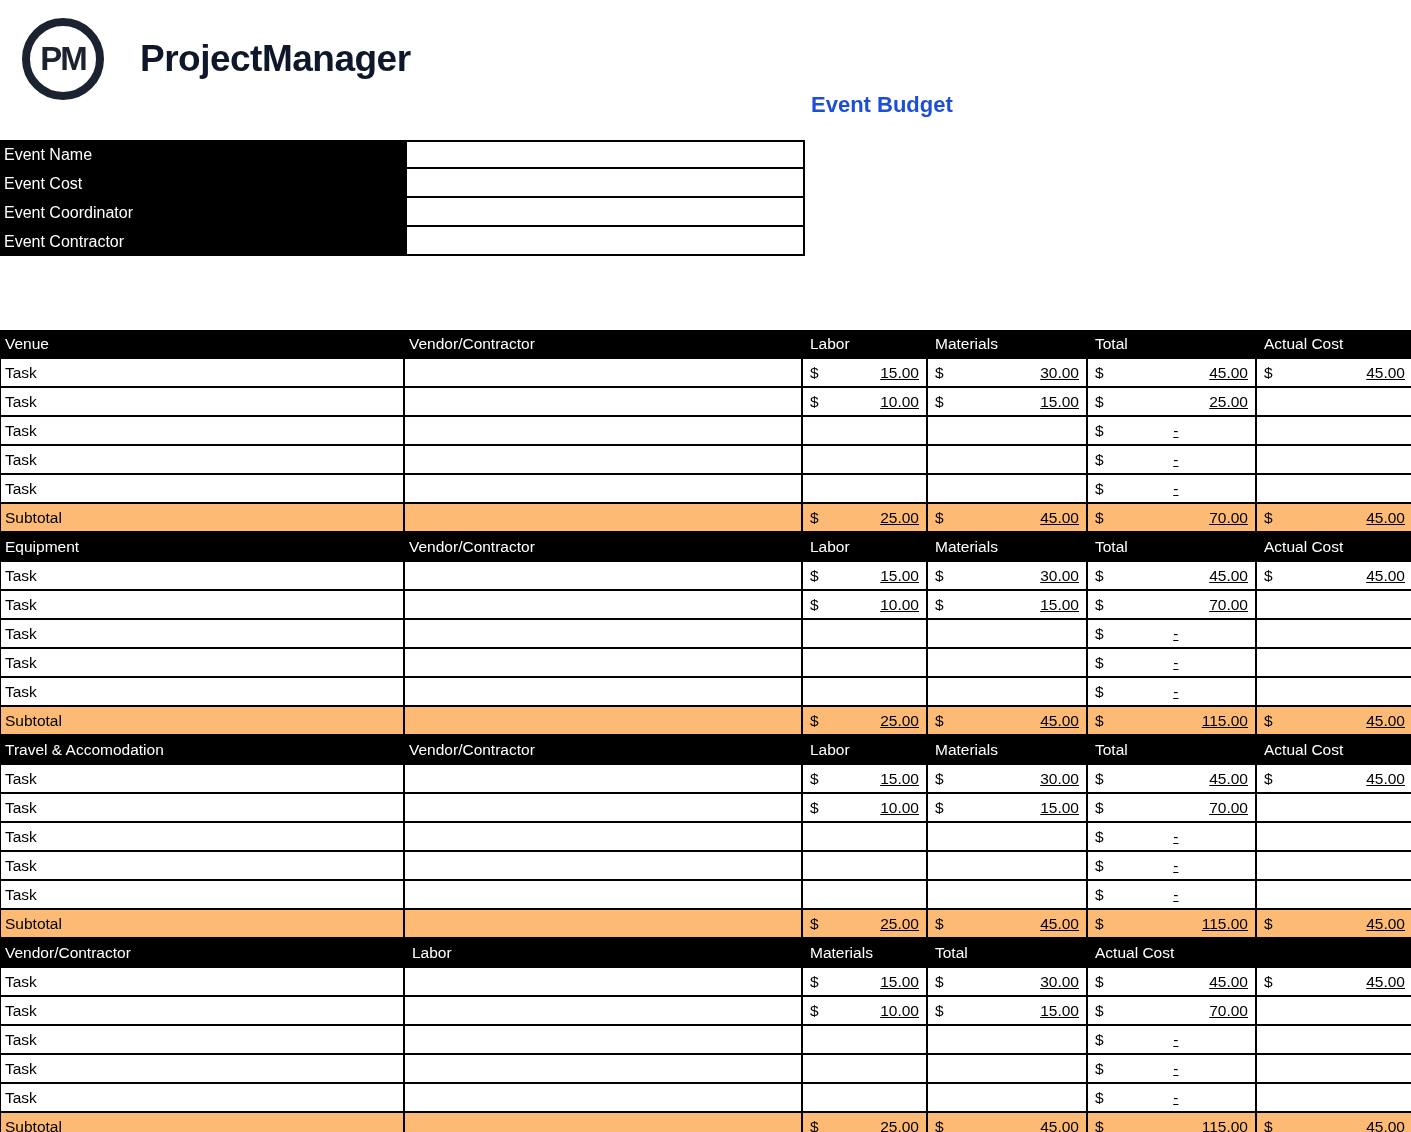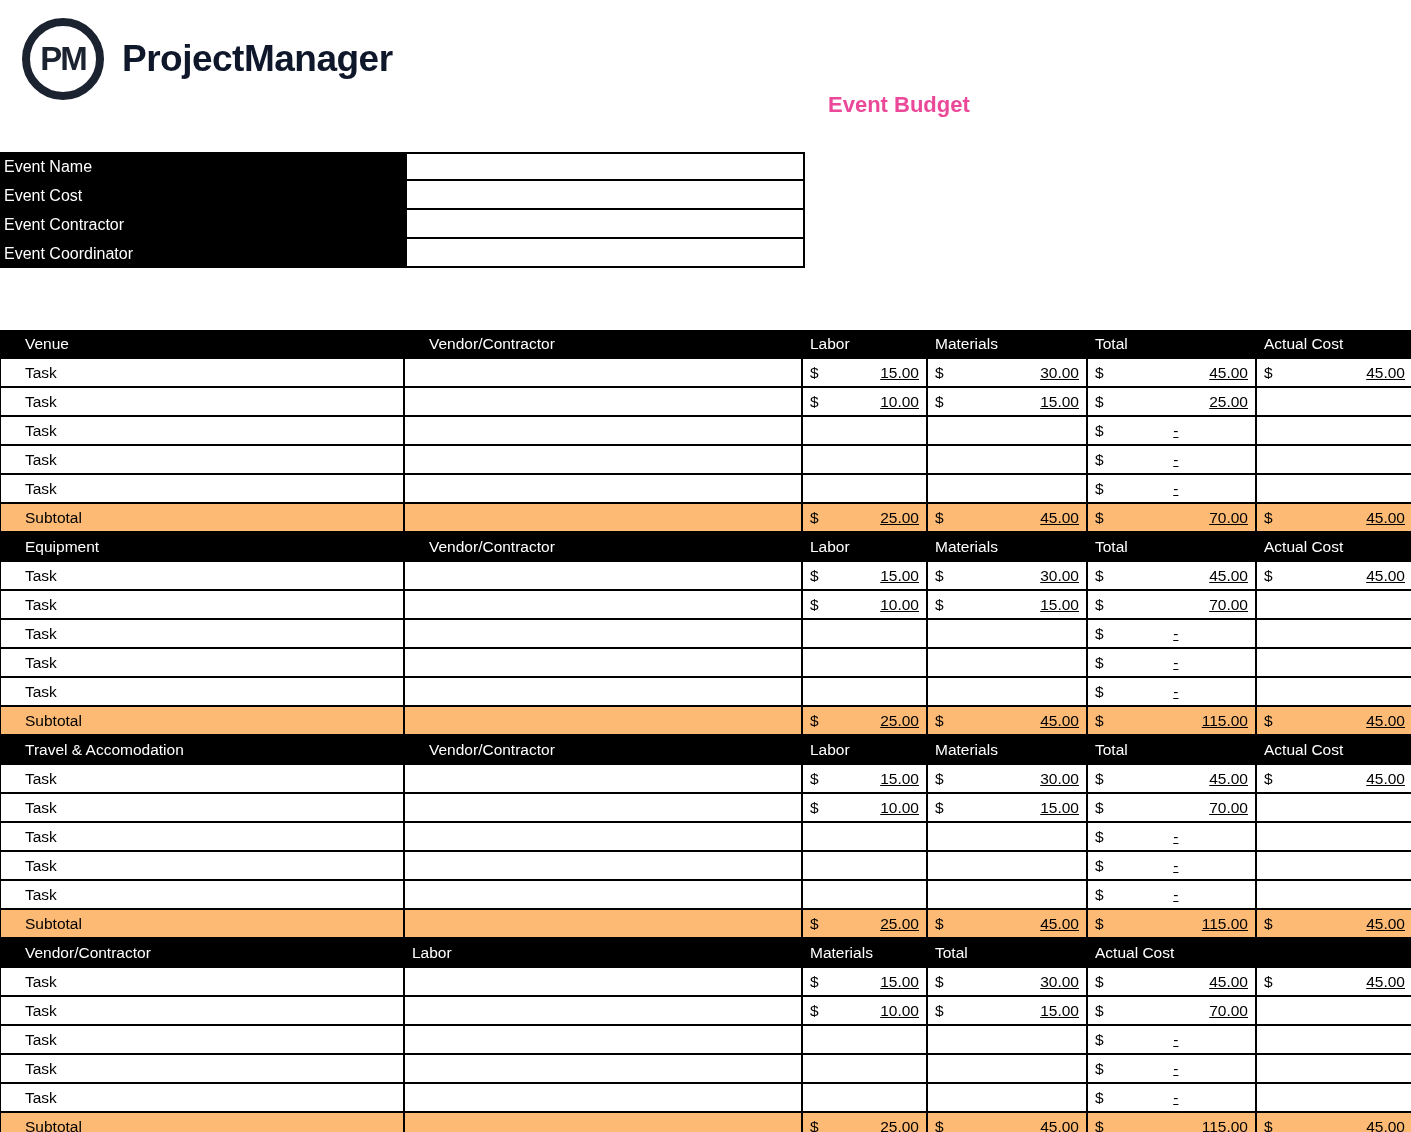--- a/index.html
+++ b/index.html
@@ -1,46 +1,46 @@
 <!DOCTYPE html>
 <html><head>
 <meta charset="utf-8">
 <style>
   * { margin: 0; padding: 0; box-sizing: border-box; }
   html, body { width: 1411px; height: 1132px; overflow: hidden; background: #fff; }
   body { font-family: "Liberation Sans", sans-serif; color: #000; position: relative; }
 
   
-  .brand { position: absolute; top: 18px; left: 22px; display: flex; align-items: center; gap: 18px; }
+  .brand { position: absolute; top: 18px; left: 22px; display: flex; align-items: center; gap: 36px; }
   .logo-circle {
     width: 82px; height: 82px; border: 8px solid #1b2230; border-radius: 50%;
     display: flex; align-items: center; justify-content: center;
   }
   .logo-circle span { font-size: 33px; font-weight: 700; color: #1b2230; letter-spacing: -2px; }
   .brand-name { font-size: 37px; font-weight: 700; color: #0f172a; letter-spacing: -0.5px; }
-  .page-title { position: absolute; top: 92px; left: 828px; font-size: 22px; font-weight: 700; color: #ec4899; }
+  .page-title { position: absolute; top: 92px; left: 811px; font-size: 22px; font-weight: 700; color: #1d4ed8; }
 
   
-  .info-block { position: absolute; top: 152px; left: 0; width: 938px; }
+  .info-block { position: absolute; top: 140px; left: 0; width: 938px; }
   .info-row { display: grid; grid-template-columns: 405px 400px; height: 29px; }
   .info-label {
     background: #000; color: #fff; font-size: 16px;
     display: flex; align-items: center; padding-left: 4px;
   }
   .info-input { background: #fff; border: 2px solid #000; }
   .info-row:not(:first-child) .info-input { border-top: none; }
 
   
   .budget-table { position: absolute; top: 330px; left: 0; width: 1411px; border-left: 1px solid #000; }
   .row { display: grid; grid-template-columns: 404px 398px 125px 160px 169px 155px; height: 29px; border-bottom: 2px solid #000; }
   .cell { display: flex; align-items: center; font-size: 15.5px; overflow: hidden; border-right: 2px solid #000; }
   .cell:last-child { border-right: none; }
   .hdr { background: #000; color: #fff; }
   .hdr .cell { border-right-color: #000; }
-  .label-cell { padding-left: 4px; margin-left: 20px; }
+  .label-cell { padding-left: 4px; }
   .hd-bold { font-weight: 400; text-align: right; }
   .money { padding: 0 7px; }
   .money .cur { flex: 0 0 auto; }
   .money .amt { flex: 1; text-align: right; text-decoration: underline; }
   .money .amt.dash { text-align: center; }
   .subtotal { background: #fdba74; }
 </style>
 </head>
 <body>
 
@@ -56,25 +56,25 @@
 <div class="info-block">
   <div class="info-row">
     <div class="info-label">Event Name</div>
     <div class="info-input"></div>
   </div>
   <div class="info-row">
     <div class="info-label">Event Cost</div>
     <div class="info-input"></div>
   </div>
   <div class="info-row">
+    <div class="info-label">Event Coordinator</div>
+    <div class="info-input"></div>
+  </div>
+  <div class="info-row">
     <div class="info-label">Event Contractor</div>
-    <div class="info-input"></div>
-  </div>
-  <div class="info-row">
-    <div class="info-label">Event Coordinator</div>
     <div class="info-input"></div>
   </div>
 </div>
 
 <div class="budget-table" id="budget-table">
     <div class="row hdr">
       <div class="cell label-cell">Venue</div>
       <div class="cell label-cell">Vendor/Contractor</div>
       <div class="cell money hd-bold">Labor</div>
       <div class="cell money">Materials</div>

